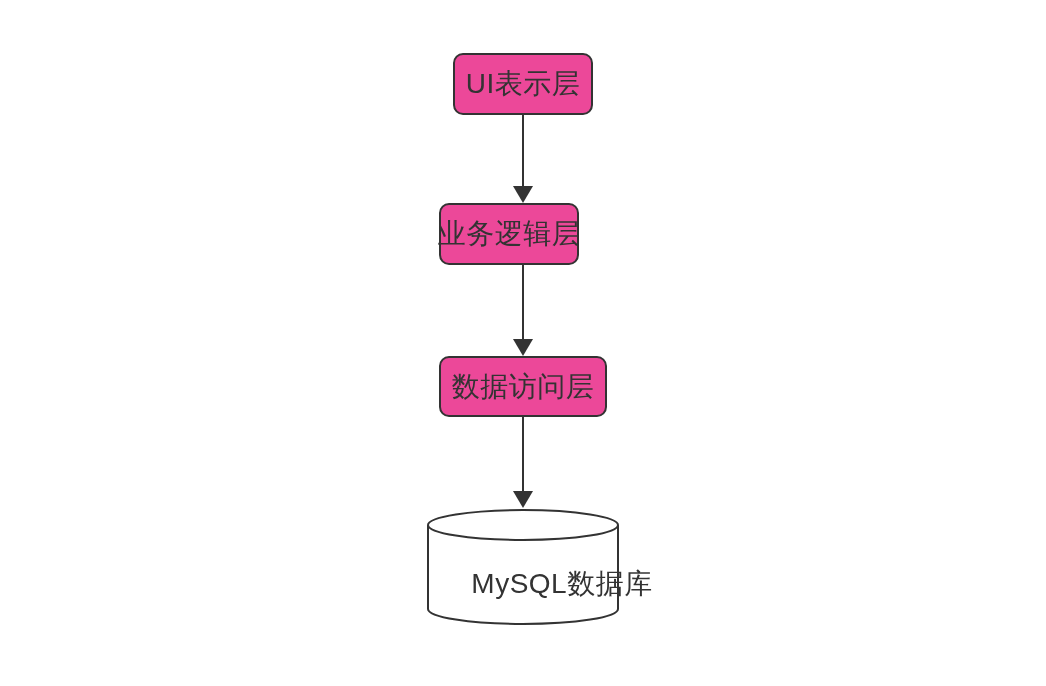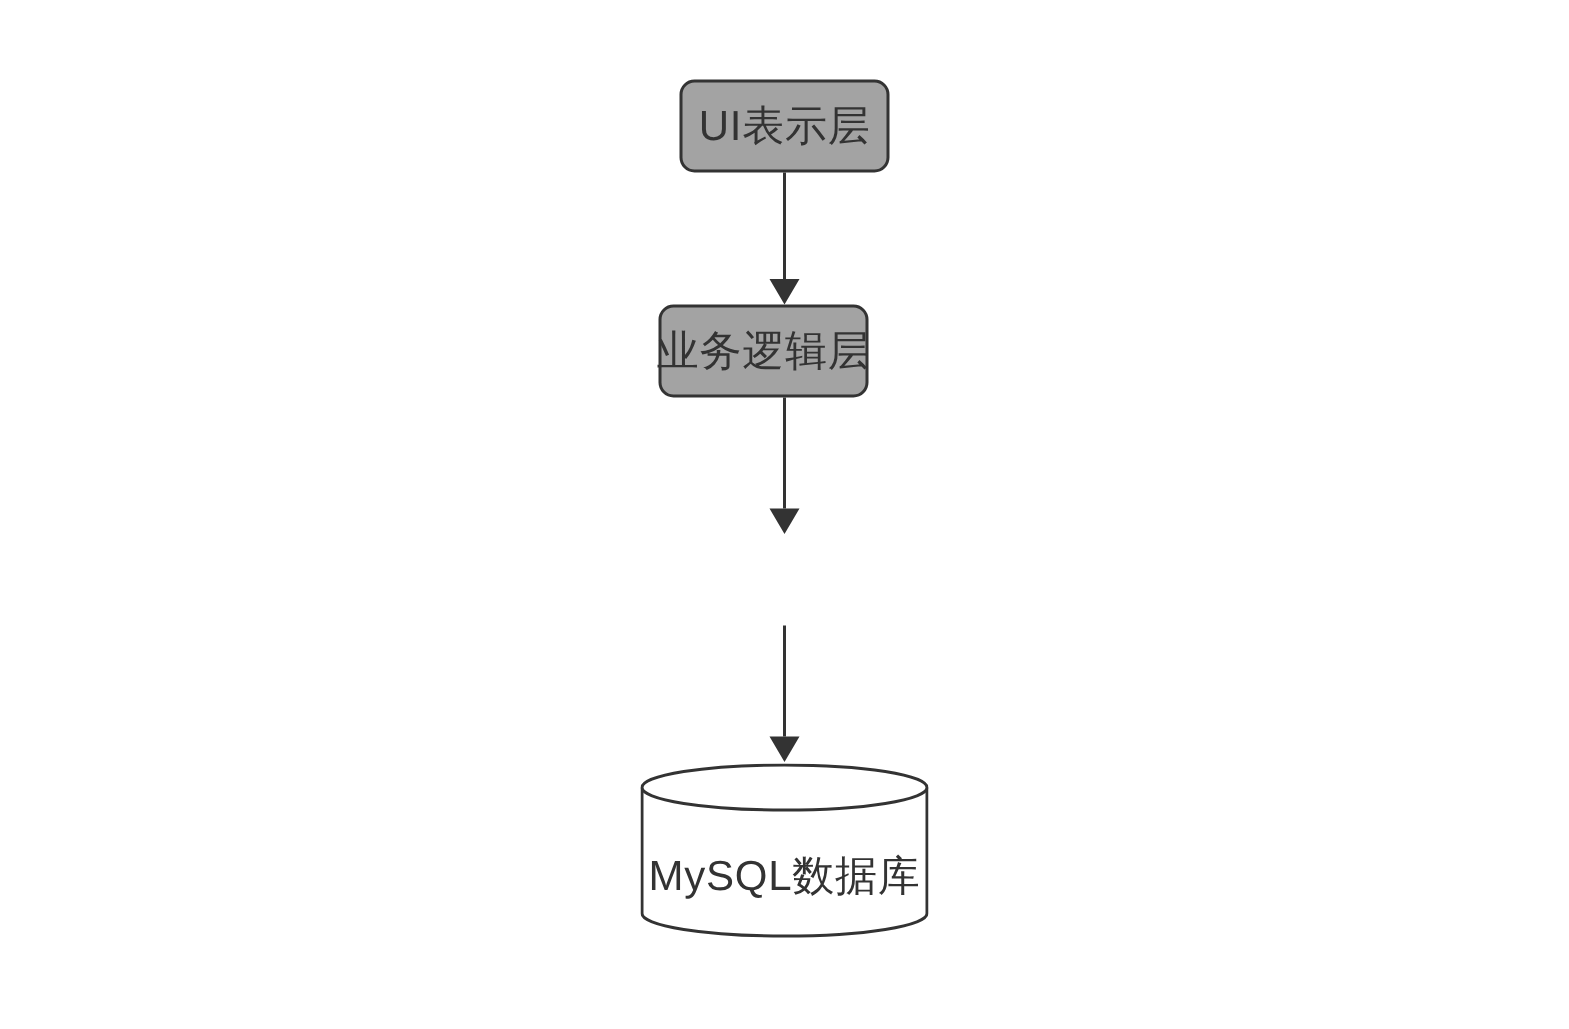--- a/index.html
+++ b/index.html
@@ -13,21 +13,21 @@
     height: 686px;
     background: #ffffff;
     overflow: hidden;
     font-family: "Liberation Sans", "DejaVu Sans", sans-serif;
   }
   .node {
     position: absolute;
     box-sizing: border-box;
     border: 2px solid #333333;
     border-radius: 10px;
-    background: #a3a3a3;
+    background: #ec4899;
     display: flex;
     align-items: center;
     justify-content: center;
   }
   .node-label {
     font-size: 28px;
     color: #333333;
     white-space: nowrap;
     letter-spacing: 0.5px;
   }
@@ -72,20 +72,21 @@
     top: 16px;
     width: 100%;
     height: 100%;
     display: flex;
     align-items: center;
     justify-content: center;
     font-size: 28px;
     color: #333333;
     white-space: nowrap;
     letter-spacing: 0.5px;
+    padding-left: 39px;
   }
 </style>
 </head>
 <body>
 
 <div class="stage">
 
   <div class="node" id="node-ui">
     <span class="node-label">UI表示层</span>
   </div>
@@ -97,20 +98,23 @@
 
   <div class="node" id="node-business">
     <span class="node-label">业务逻辑层</span>
   </div>
 
   <div class="arrow" id="arrow-2">
     <span class="arrow-shaft"></span>
     <span class="arrow-head"></span>
   </div>
 
+  <div class="node" id="node-data-access">
+    <span class="node-label">数据访问层</span>
+  </div>
 
   <div class="arrow" id="arrow-3">
     <span class="arrow-shaft"></span>
     <span class="arrow-head"></span>
   </div>
 
   <div id="node-db">
     <svg width="192" height="117" viewBox="0 0 192 117">
       <path d="M 1 16 L 1 100 A 95 15 0 0 0 191 100 L 191 16" fill="#ffffff" stroke="#333333" stroke-width="2"></path>
       <ellipse cx="96" cy="16" rx="95" ry="15" fill="#ffffff" stroke="#333333" stroke-width="2"></ellipse>

